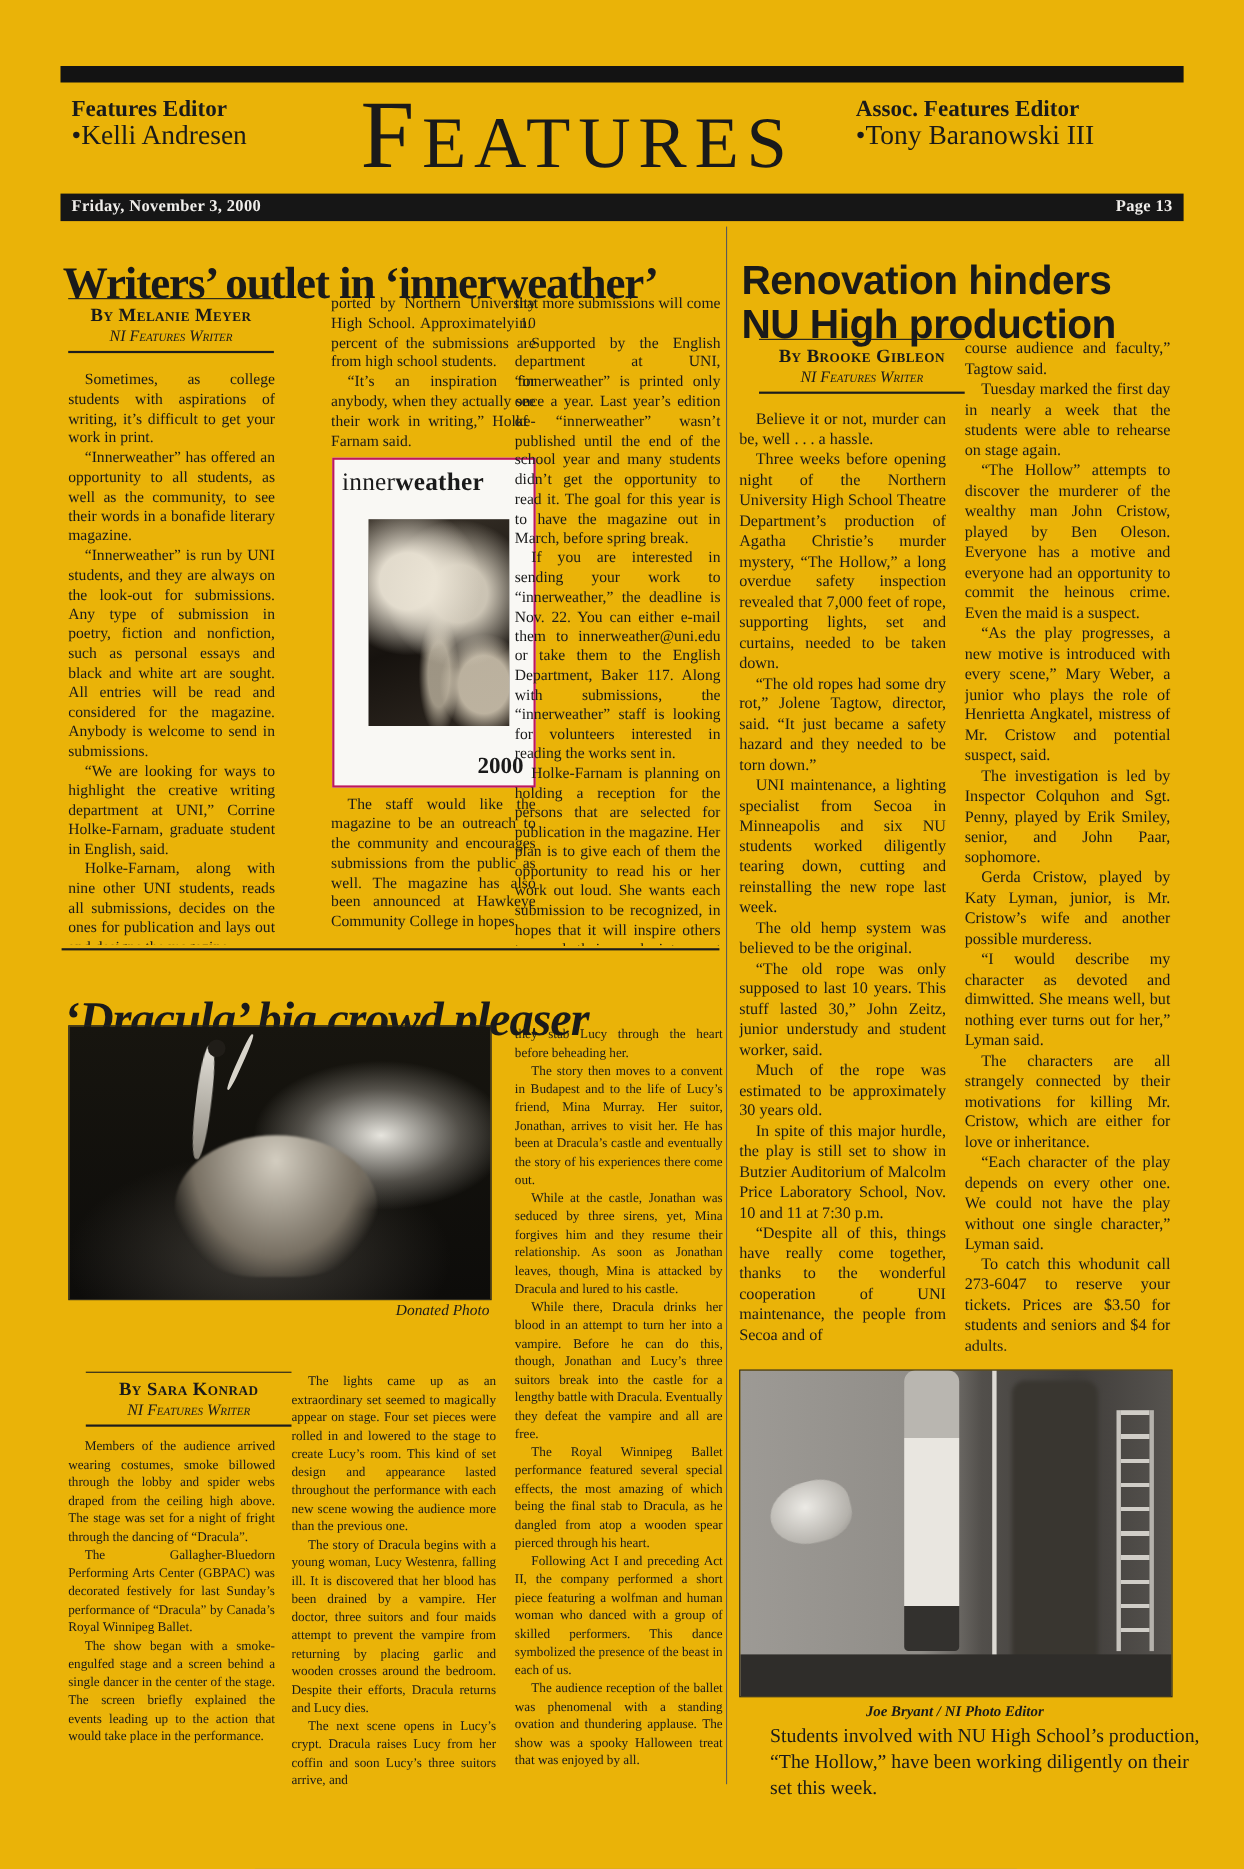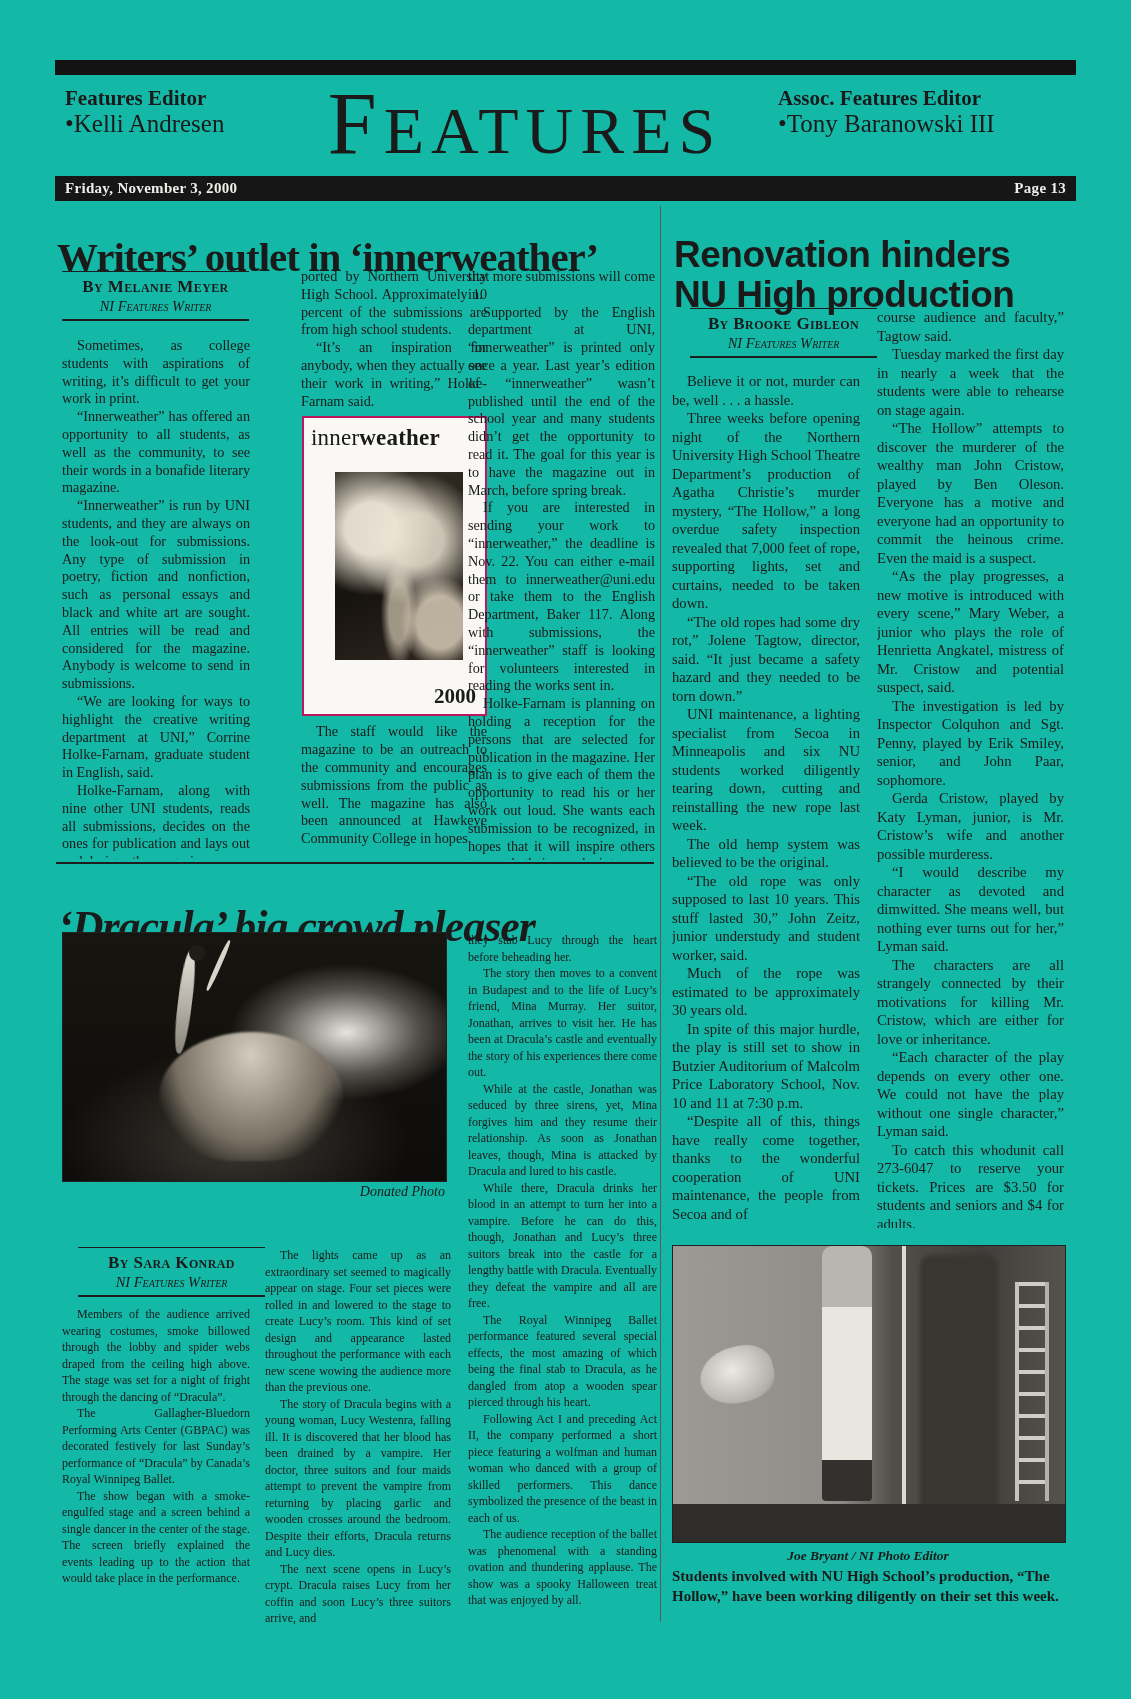--- a/index.html
+++ b/index.html
@@ -1,18 +1,18 @@
 <!DOCTYPE html>
 <html lang="en"><head>
 <meta charset="utf-8">
 <style>
   html,body { margin:0; padding:0; background:#888; }
   .page {
     position:relative; width:1131px; height:1699px; margin:0 auto;
-    background:#14b8a6; color:#1a1a1a;
+    background:#eab308; color:#1a1a1a;
     font-family:"Liberation Serif", serif;
     overflow:hidden;
   }
   .abs { position:absolute; }
 
   
   .bar-top { left:55px; top:60px; width:1021px; height:15px; background:#131313; }
   .mast-left { left:65px; top:86px; width:230px; }
   .mast-right { left:778px; top:86px; width:300px; }
   .mast-label { font-weight:bold; font-size:21px; line-height:25px; }
@@ -131,21 +131,21 @@
     border-radius:10px 10px 4px 4px; filter:blur(.5px);
   }
   .sp-pole { position:absolute; left:58.5%; top:0; width:4px; height:94%; background:#dcd9d3; }
   .sp-dark-figure { position:absolute; right:17%; top:3%; width:78px; height:88%; background:#393630; border-radius:12px; filter:blur(2px); }
   .sp-ladder {
     position:absolute; right:4%; top:12%; width:34px; height:74%;
     background:repeating-linear-gradient(#d0cdc7 0 4px, rgba(0,0,0,0) 4px 22px);
     border-left:4px solid #c7c4be; border-right:4px solid #b5b2ac; box-sizing:border-box;
   }
   .set-credit { left:672px; top:1548px; width:392px; text-align:center; font-style:italic; font-weight:bold; font-size:13.5px; }
-  .set-caption { left:672px; top:1567px; width:393px; font-weight:bold; font-size:15px; line-height:1.3; }
+  .set-caption { left:700px; top:1567px; width:393px; font-weight:normal; font-size:18px; line-height:1.3; }
 </style>
 </head>
 <body>
 
 <div class="page">
 
   <div class="abs bar-top"></div>
   <div class="abs mast-left">
     <div class="mast-label">Features Editor</div>
     <div class="mast-name">•Kelli Andresen</div>

